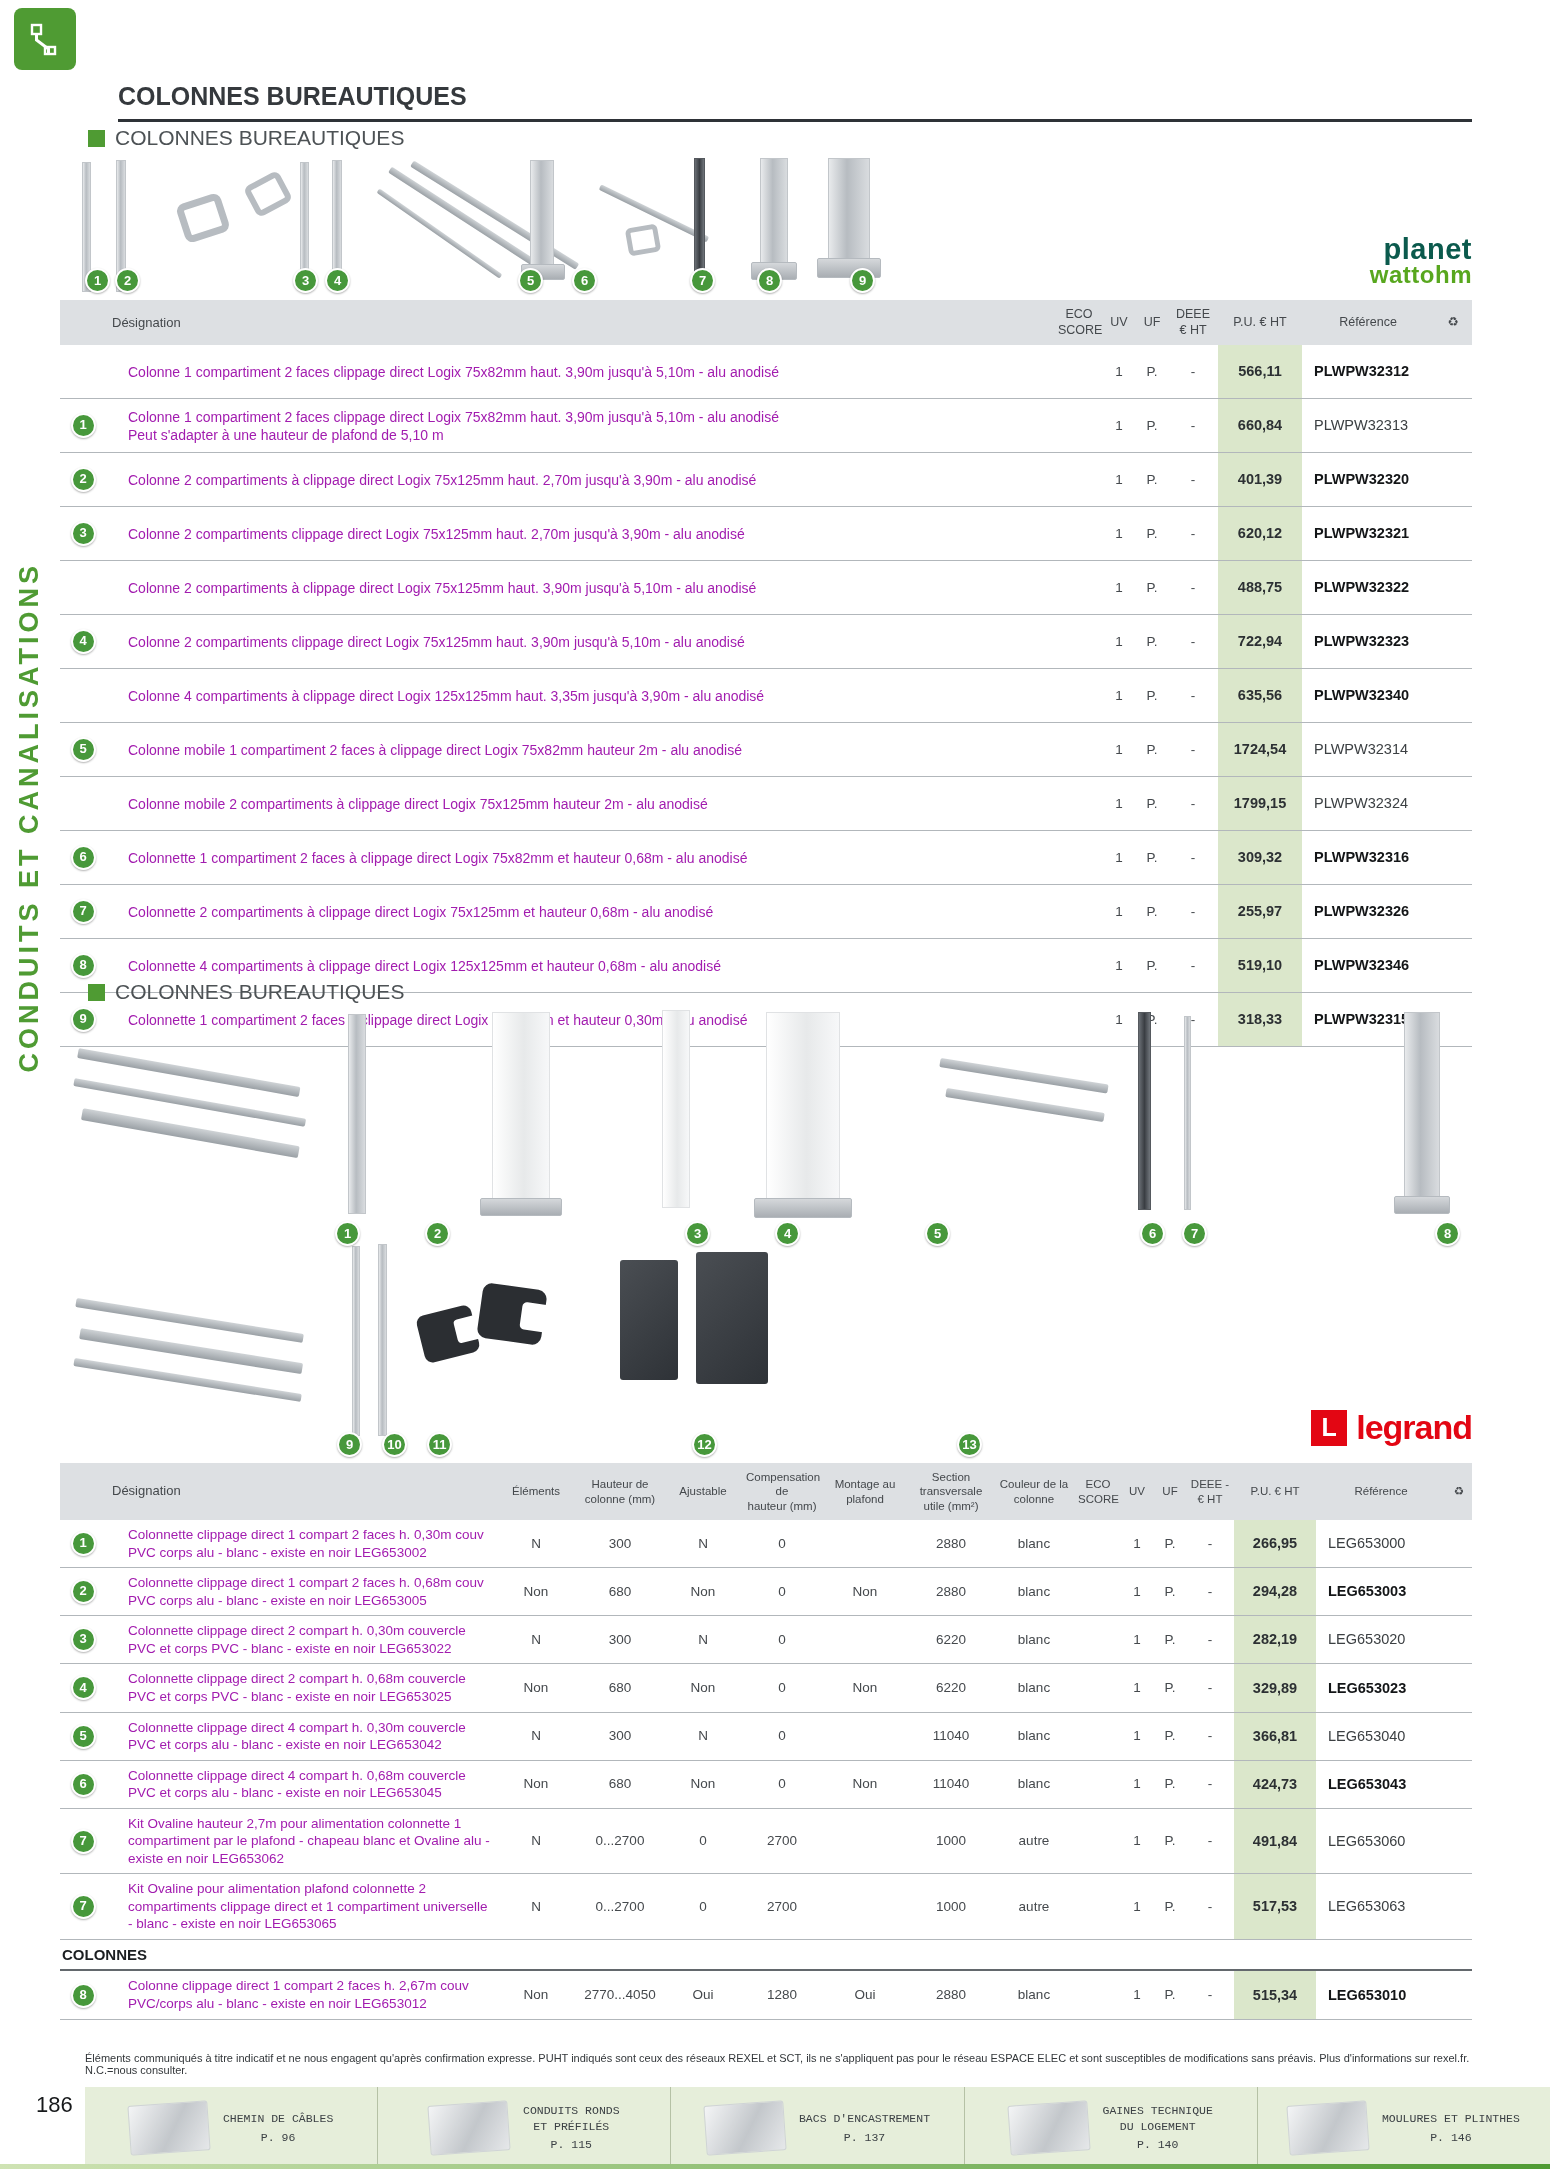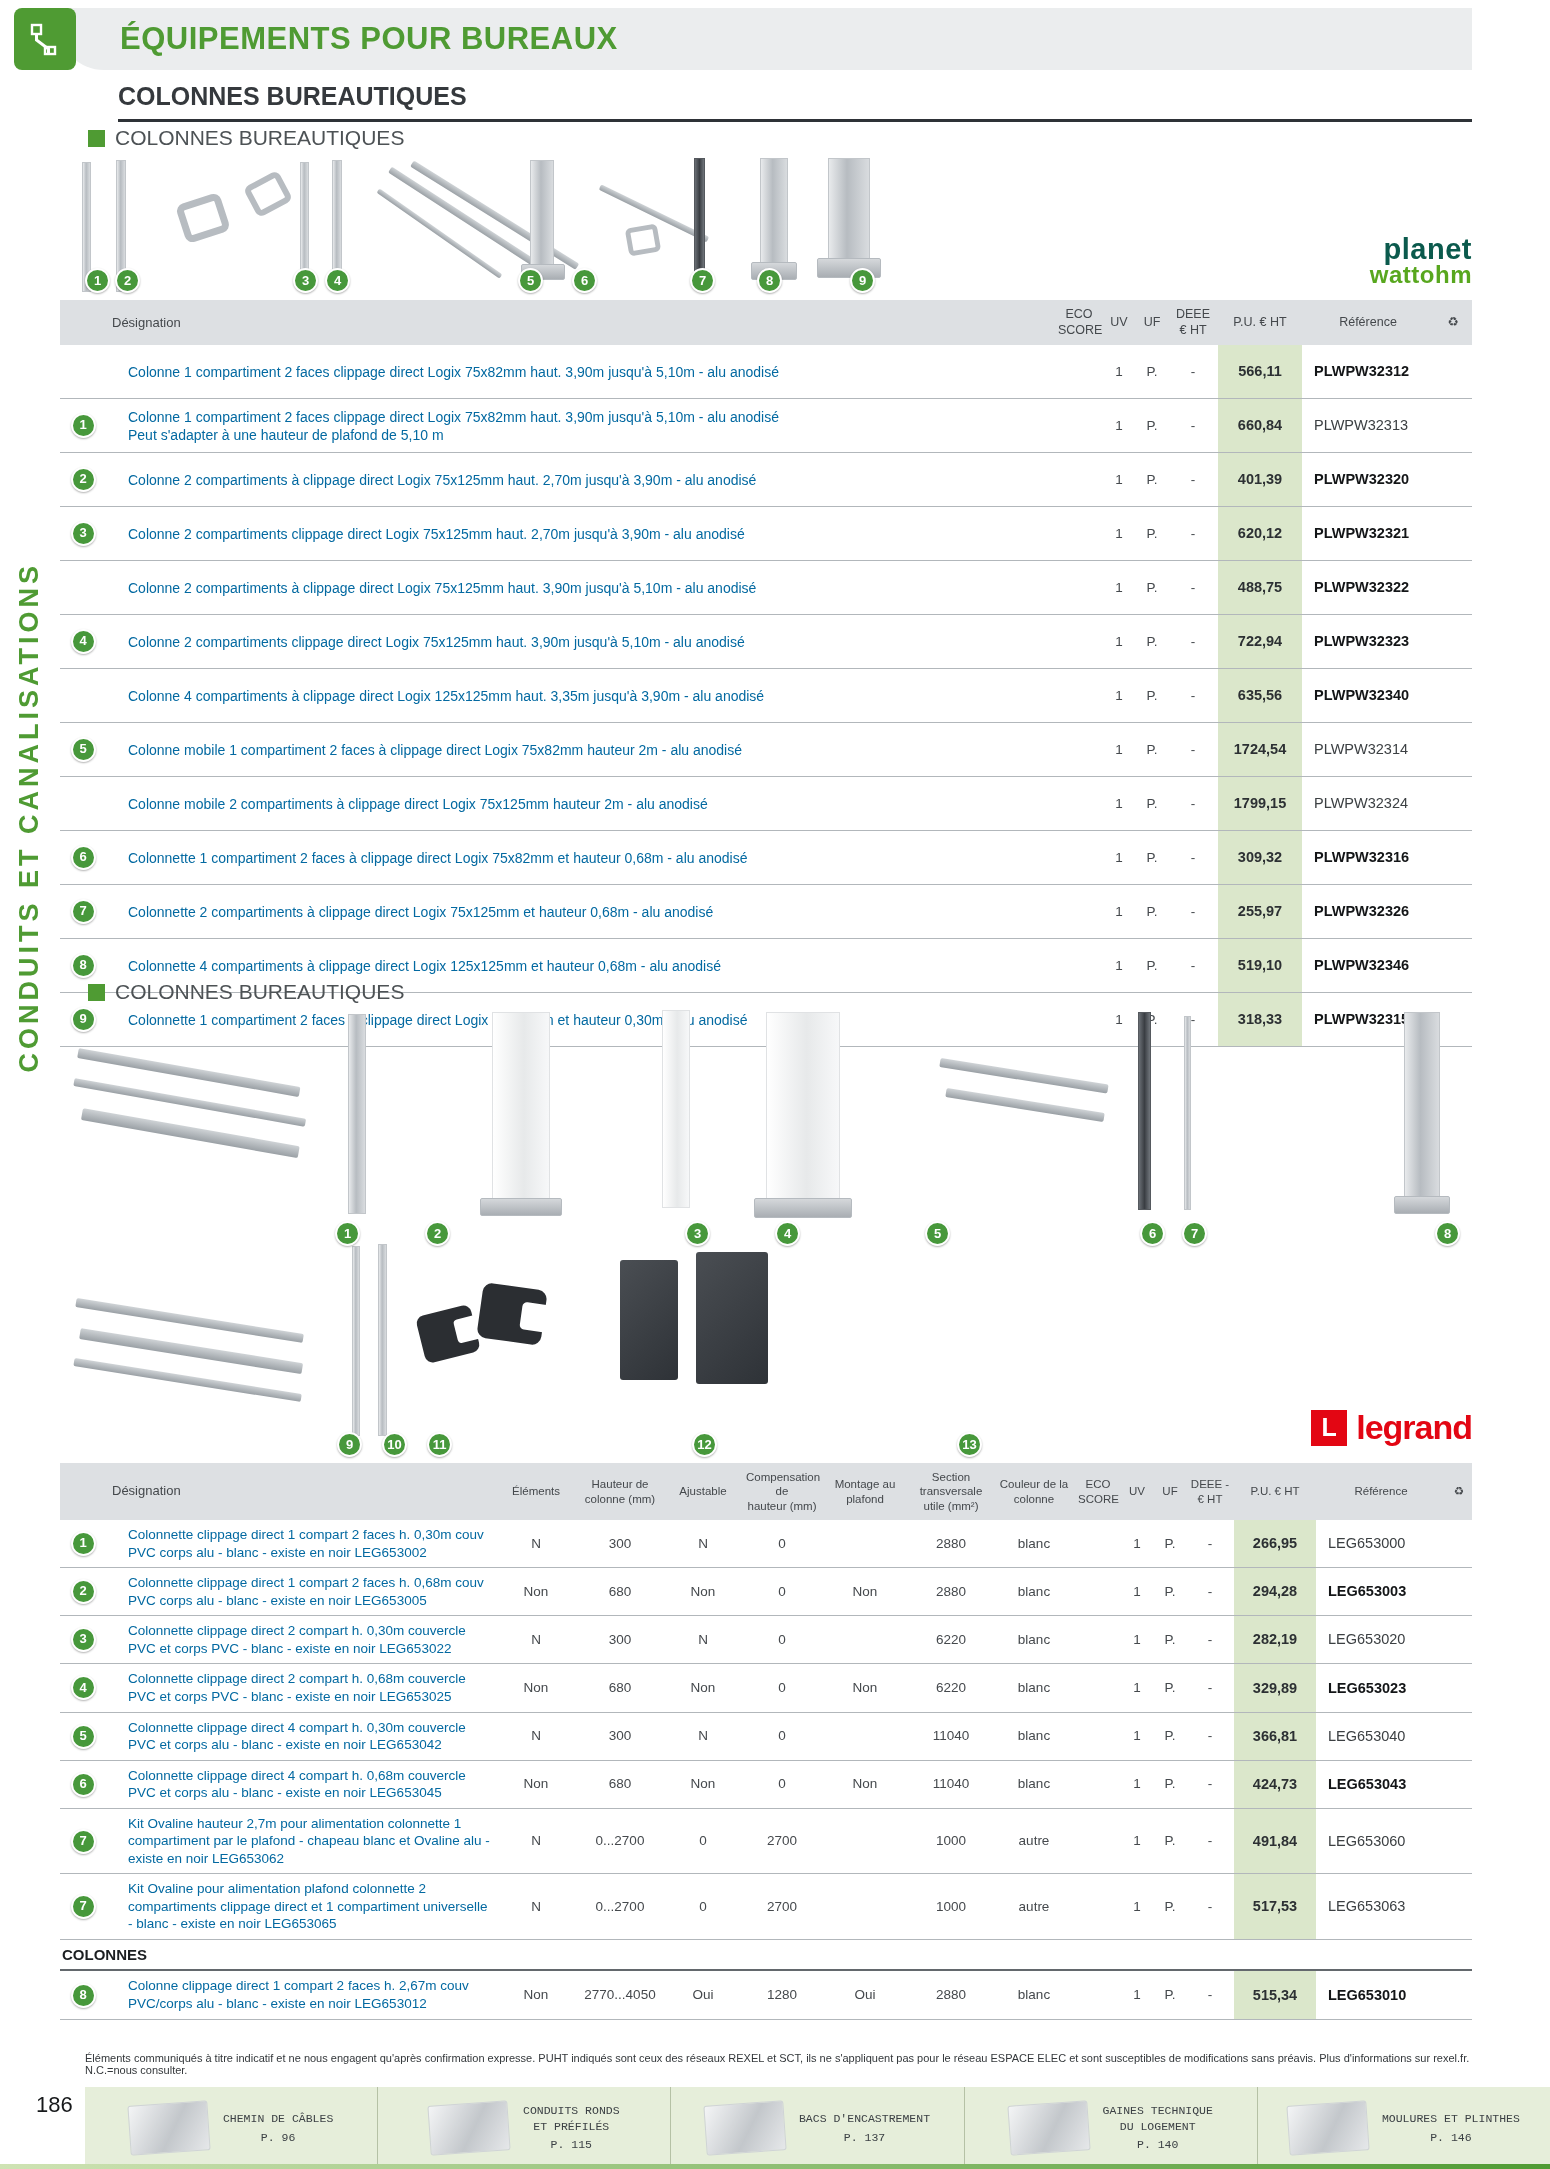--- a/index.html
+++ b/index.html
@@ -48,21 +48,21 @@
   
   .data-table{position:absolute;left:60px;width:1412px;border-collapse:collapse;table-layout:fixed;}
   #table1{top:300px;}
   #table2{top:1463px;}
   .data-table th{background:#dde0e3;font-weight:normal;color:#44484c;white-space:pre-line;vertical-align:middle;padding:7px 2px;line-height:1.25;}
   #table1 th{font-size:12.5px;height:30px;}
   #table2 th{font-size:11.5px;height:40px;}
   .th-des{text-align:left;padding-left:6px !important;font-size:13px !important;}
   .data-table td{font-size:13.5px;color:#45494d;text-align:center;vertical-align:middle;padding:6px 3px;border-bottom:1px solid #b2b7bb;line-height:1.3;}
   #table1 td{height:41px;}
-  td.des{text-align:left;font-size:14px;padding-left:22px;white-space:pre-line;color:#0369a1;}
+  td.des{text-align:left;font-size:14px;padding-left:22px;white-space:pre-line;color:#a21caf;}
   #table2 td.des{padding-left:22px;font-size:13.5px;}
   td.pu{background:#dbe7cb;font-weight:bold;font-size:14.5px;color:#2c3033;}
   td.ref{text-align:left;padding-left:12px;font-size:14.5px;color:#3c4043;}
   td.ref.bold{font-weight:bold;color:#131517;}
   tr.group-row td{font-weight:bold;color:#1b1e21;text-align:left;font-size:15px;border-bottom:2px solid #63686d;padding:5px 2px;height:auto;}
 
   
   .disclaimer{position:absolute;left:85px;top:2052px;width:1392px;font-size:11px;color:#33373a;}
   .footer-band{position:absolute;left:85px;top:2087px;width:1465px;height:82px;background:#e6eeda;display:flex;align-items:stretch;font-family:Liberation Mono, monospace;}
   .nav-item{flex:1;display:flex;align-items:center;justify-content:center;gap:14px;border-left:1px solid #b5c1a5;cursor:pointer;}
@@ -77,23 +77,20 @@
 <body>
 
 <div class="page">
 
   <div class="app-icon">
     <svg width="38" height="38" viewBox="0 0 38 38">
       <rect x="6" y="5" width="9" height="9" fill="none" stroke="#fff" stroke-width="2.4"></rect>
       <path d="M10.5 14 v6 l12 9 v5" fill="none" stroke="#fff" stroke-width="3"></path>
       <rect x="19" y="27" width="10" height="7" fill="none" stroke="#fff" stroke-width="2.4"></rect>
     </svg>
-  </div>
-  <div class="header-band">
-    <h1>ÉQUIPEMENTS POUR BUREAUX</h1>
   </div>
   <div class="subtitle">COLONNES BUREAUTIQUES</div>
 
   <div class="side-text">CONDUITS ET CANALISATIONS</div>
 
   <div class="section-title" style="top:126px;">
     <span class="sq"></span>
     <span>COLONNES BUREAUTIQUES</span>
   </div>
 

